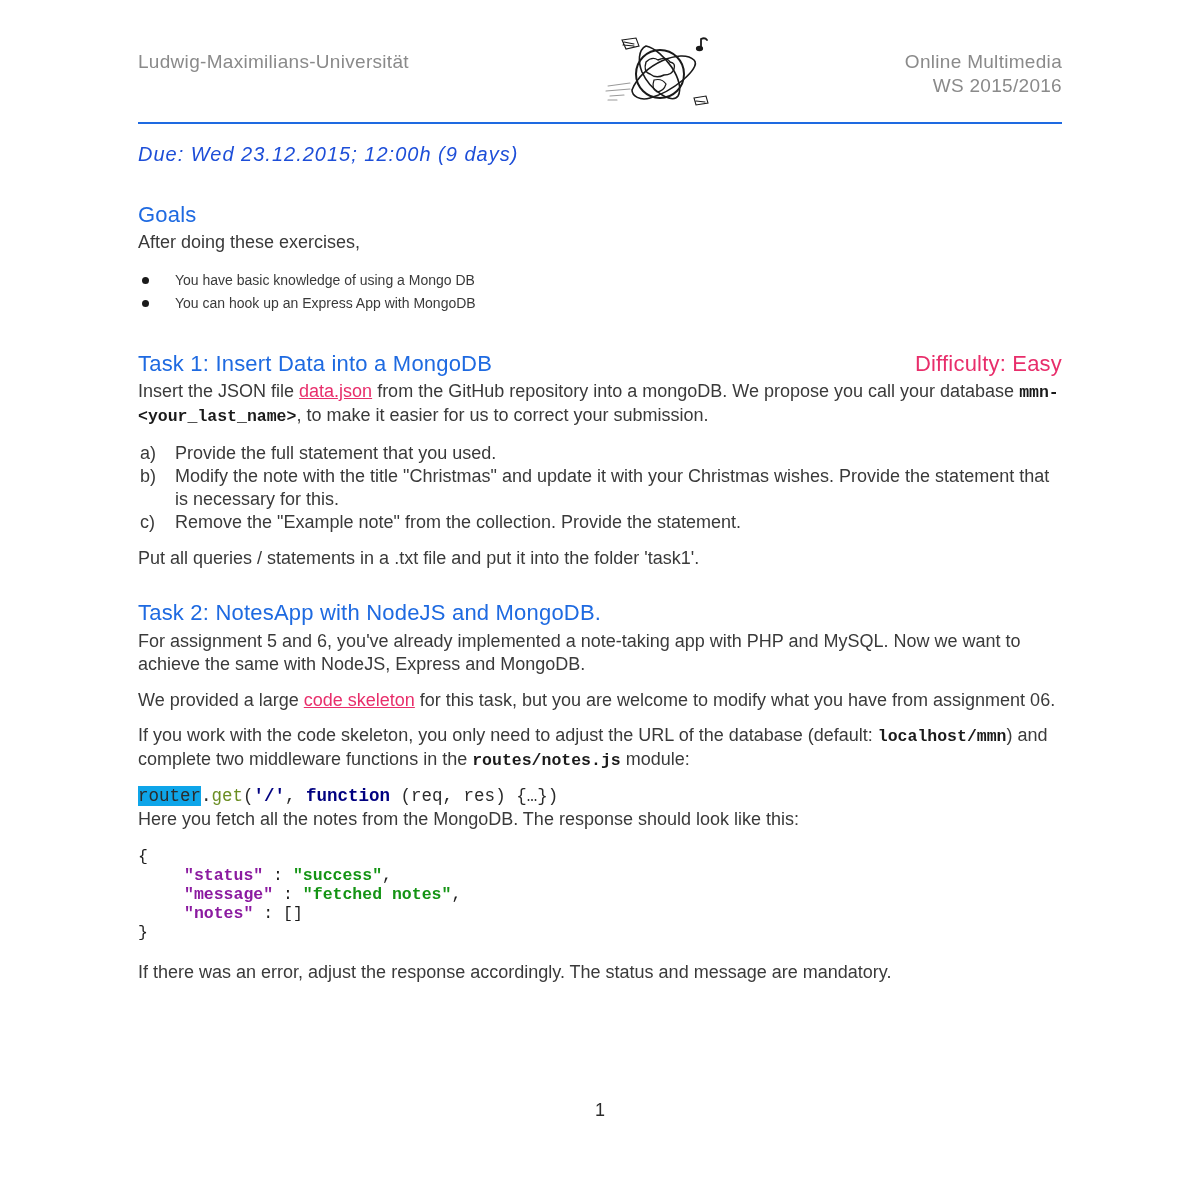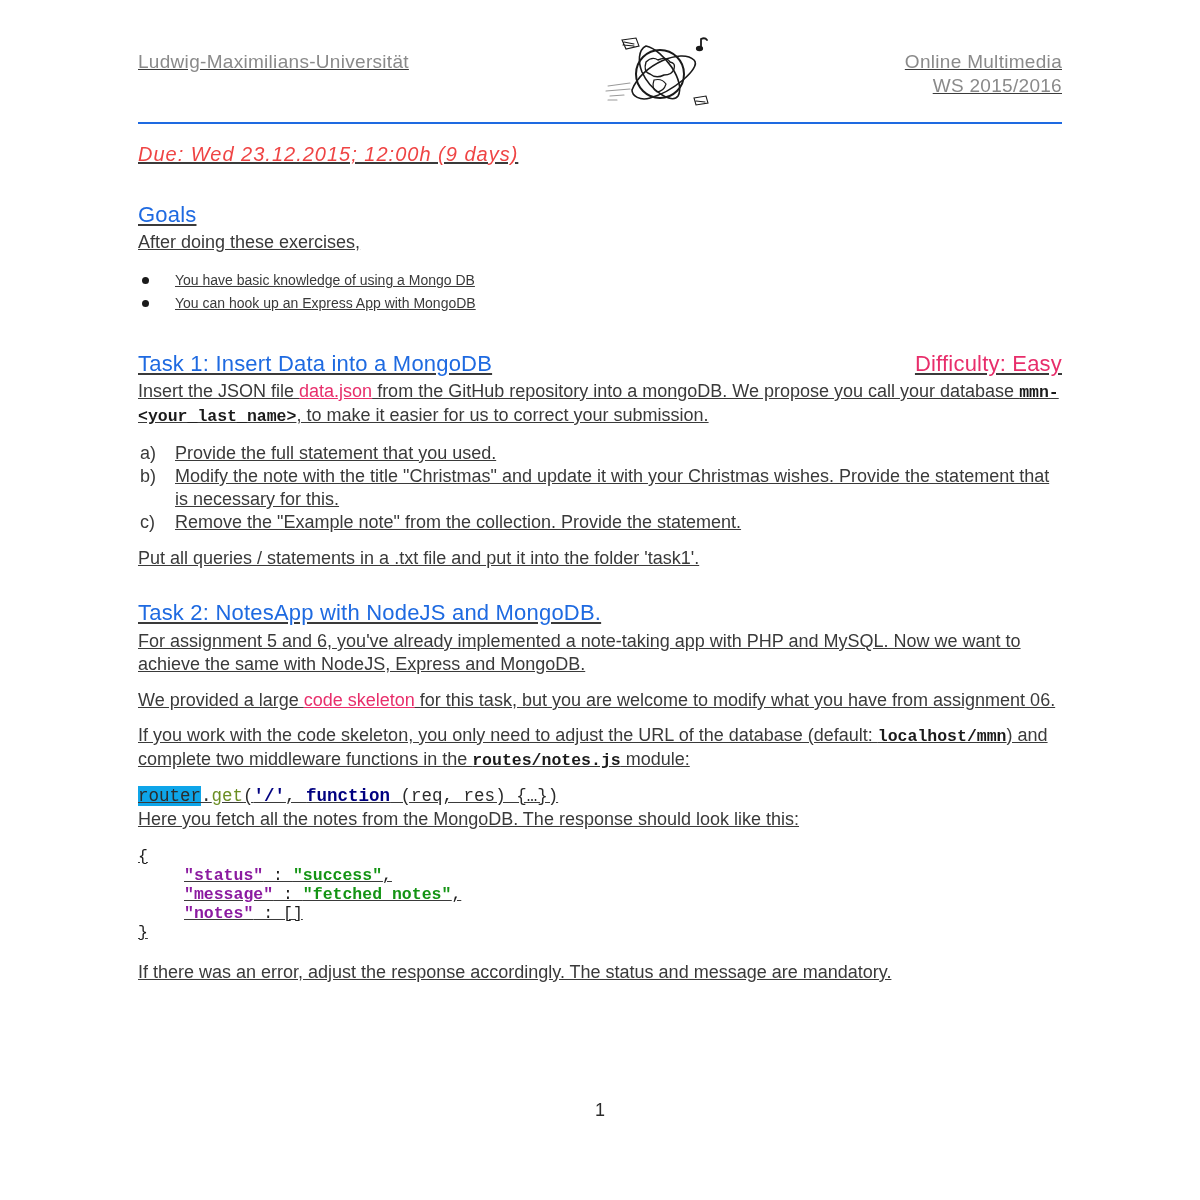--- a/index.html
+++ b/index.html
@@ -8,34 +8,33 @@
     width: 1200px; height: 1200px;
     font-family: "Liberation Sans", sans-serif;
     color: #3a3a3a;
     position: relative;
     overflow: hidden;
   }
   .page {
     position: relative;
     width: 1200px; height: 1031px;
     padding: 50px 138px 0 138px;
-    text-decoration: underline;
   }
 
   
   .hdr { display: flex; justify-content: space-between; align-items: flex-start; }
   .hdr-col { font-size: 19px; line-height: 24px; color: #8a8a8a; letter-spacing: .3px; }
   .hdr-col.right { text-align: right; }
   .hdr-logo { margin-top: -16px; width: 110px; flex: 0 0 auto; }
   .hdr-logo svg { display: block; }
 
   
   .title { font-size: 22px; font-weight: 400; color: #1e6ae1; margin-top: 48px; letter-spacing: .2px; }
   .rule  { border-bottom: 2px solid #1e6ae1; margin-top: 6px; }
-  .due   { font-size: 20px; font-style: italic; color: #ef4444; margin-top: 19px; letter-spacing: 1px; }
+  .due   { font-size: 20px; font-style: italic; color: #1d4ed8; margin-top: 19px; letter-spacing: 1px; }
 
   h2.sec { font-size: 22px; font-weight: 400; color: #1e6ae1; letter-spacing: .2px; }
   .goals-h { margin-top: 36px; }
   .para { font-size: 18px; line-height: 23px; }
   .goals-intro { margin-top: 3px; }
 
   ul.bullets { list-style: none; margin-top: 15px; }
   ul.bullets li { position: relative; padding-left: 37px; font-size: 14px; line-height: 23px; }
   ul.bullets li .dot {
     position: absolute; left: 4px; top: 8px;

